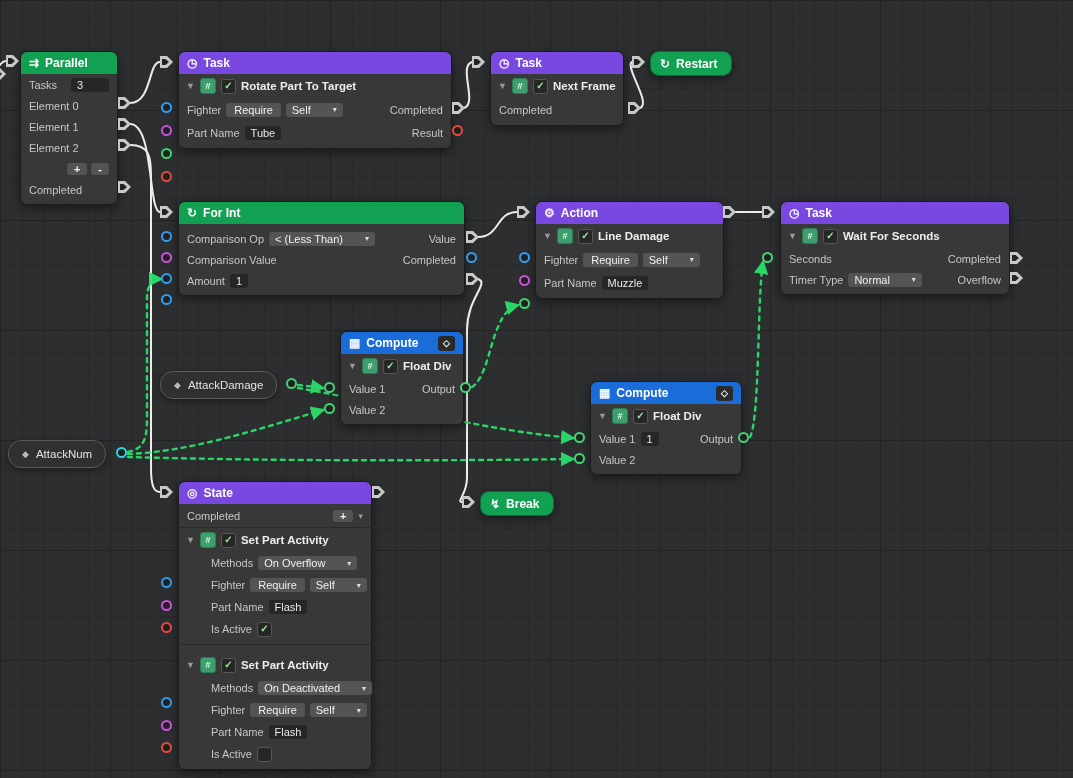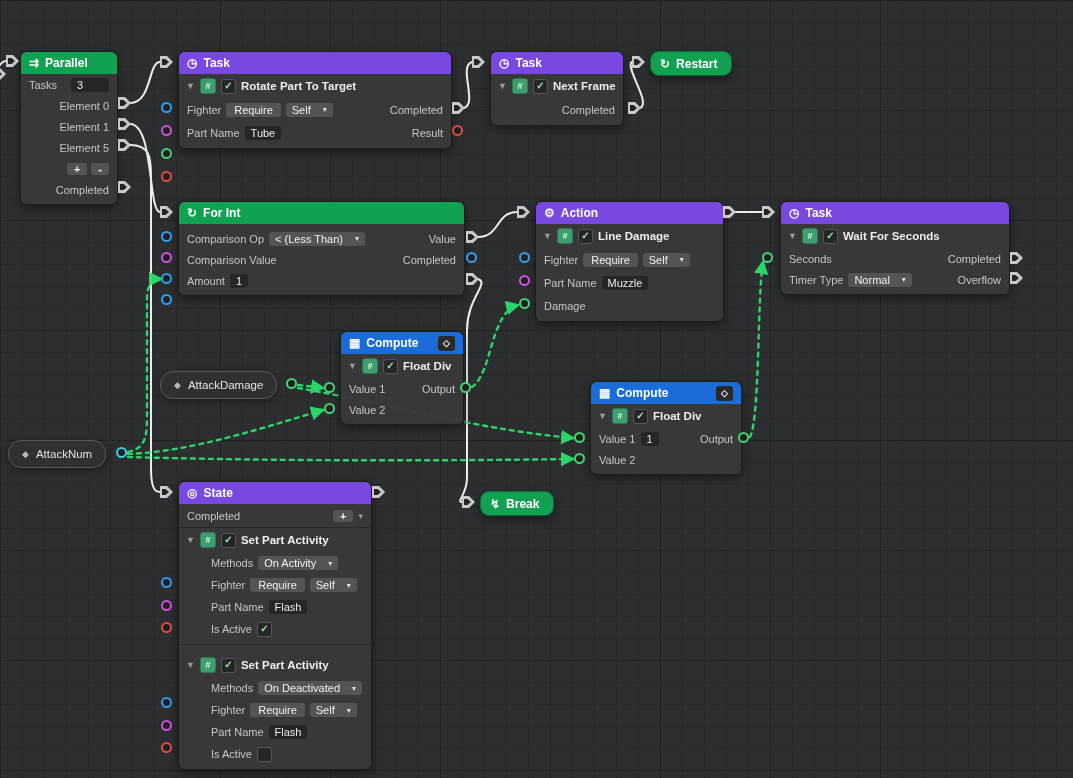--- a/index.html
+++ b/index.html
@@ -39,27 +39,27 @@
   }
   .fold{height:24px;display:flex;align-items:center;gap:5px;padding:0 7px;
         color:#ededed;font-weight:700;font-size:11.5px;}
   .tri{color:#9a9a9a;font-size:9px;}
   .sicon{width:14px;height:14px;border-radius:3px;background:#3e9e6e;border:1px solid #2b7a50;
          color:#d9ffe9;font-size:9px;font-weight:700;display:flex;align-items:center;justify-content:center;}
   .cb{width:13px;height:13px;background:#262626;border:1px solid #565656;border-radius:3px;
       display:flex;align-items:center;justify-content:center;color:#9be8a5;font-size:10px;font-weight:700;line-height:1;}
   .row{display:flex;align-items:center;gap:5px;padding:0 8px;}
   .r21{height:21px;} .r22{height:22px;margin-left:24px;} .r23{height:23px;}
-  .right{justify-content:flex-end;}
+  .right{}
   .lbl{color:#c6c6c6;white-space:nowrap;}
   .rlbl{color:#c6c6c6;margin-left:auto;white-space:nowrap;}
   .field{background:#262626;border-radius:3px;padding:1px 6px;color:#e8e8e8;white-space:nowrap;}
   .btn{background:#545454;border-radius:3px;padding:1px 8px;color:#f0f0f0;white-space:nowrap;}
   .mini{padding:0 7px;font-weight:700;}
-  .dd{background:#545454;border-radius:3px;padding:1px 6px;color:#f0f0f0;display:flex;align-items:center;gap:12px;white-space:nowrap;}
+  .dd{background:#545454;border-radius:3px;padding:1px 6px;color:#f0f0f0;display:flex;align-items:center;gap:22px;white-space:nowrap;}
   .dda{font-size:8px;color:#dcdcdc;}
   .diam{margin-left:auto;width:17px;height:15px;background:#2a2a2a;border-radius:3px;color:#eee;
         display:flex;align-items:center;justify-content:center;font-size:9px;}
   .gap8{height:8px;border-bottom:0;}
   .sep{border-top:1px solid #2b2b2b;}
   .pill{
     position:absolute;z-index:2;height:26px;background:#303030;border:1px solid #5a5a5a;
     border-radius:13px;display:flex;align-items:center;gap:7px;padding:0 13px;
     color:#e2e2e2;font-size:11.5px;box-shadow:0 2px 7px rgba(0,0,0,.4);
   }
@@ -111,21 +111,21 @@
       <span class="lbl">Tasks</span>
       <span class="field" style="margin-left:auto;min-width:26px">3</span>
     </div>
     <div class="row r21 right">
       <span class="lbl">Element 0</span>
     </div>
     <div class="row r21 right">
       <span class="lbl">Element 1</span>
     </div>
     <div class="row r21 right">
-      <span class="lbl">Element 5</span>
+      <span class="lbl">Element 2</span>
     </div>
     <div class="row r21" style="justify-content:flex-end;gap:4px">
       <span class="btn mini">+</span>
       <span class="btn mini">-</span>
     </div>
     <div class="row r21 right">
       <span class="lbl">Completed</span>
     </div>
   </div>
 
@@ -216,23 +216,20 @@
       <span class="lbl">Fighter</span>
       <span class="btn">Require</span>
       <span class="dd">
         <span>Self</span>
         <span class="dda">▾</span>
       </span>
     </div>
     <div class="row r23">
       <span class="lbl">Part Name</span>
       <span class="field">Muzzle</span>
-    </div>
-    <div class="row r23">
-      <span class="lbl">Damage</span>
     </div>
   </div>
 
   <div class="node" style="left:780px;top:201px;width:228px">
     <div class="hdr purple">
       <span class="hico">◷</span>
       <span>Task</span>
     </div>
     <div class="fold">
       <span class="tri">▼</span>
@@ -319,21 +316,21 @@
 
     <div class="fold">
       <span class="tri">▼</span>
       <span class="sicon">#</span>
       <span class="cb">✓</span>
       <span>Set Part Activity</span>
     </div>
     <div class="row r22">
       <span class="lbl">Methods</span>
       <span class="dd">
-        <span>On Activity</span>
+        <span>On Overflow</span>
         <span class="dda">▾</span>
       </span>
     </div>
     <div class="row r22">
       <span class="lbl">Fighter</span>
       <span class="btn">Require</span>
       <span class="dd">
         <span>Self</span>
         <span class="dda">▾</span>
       </span>

